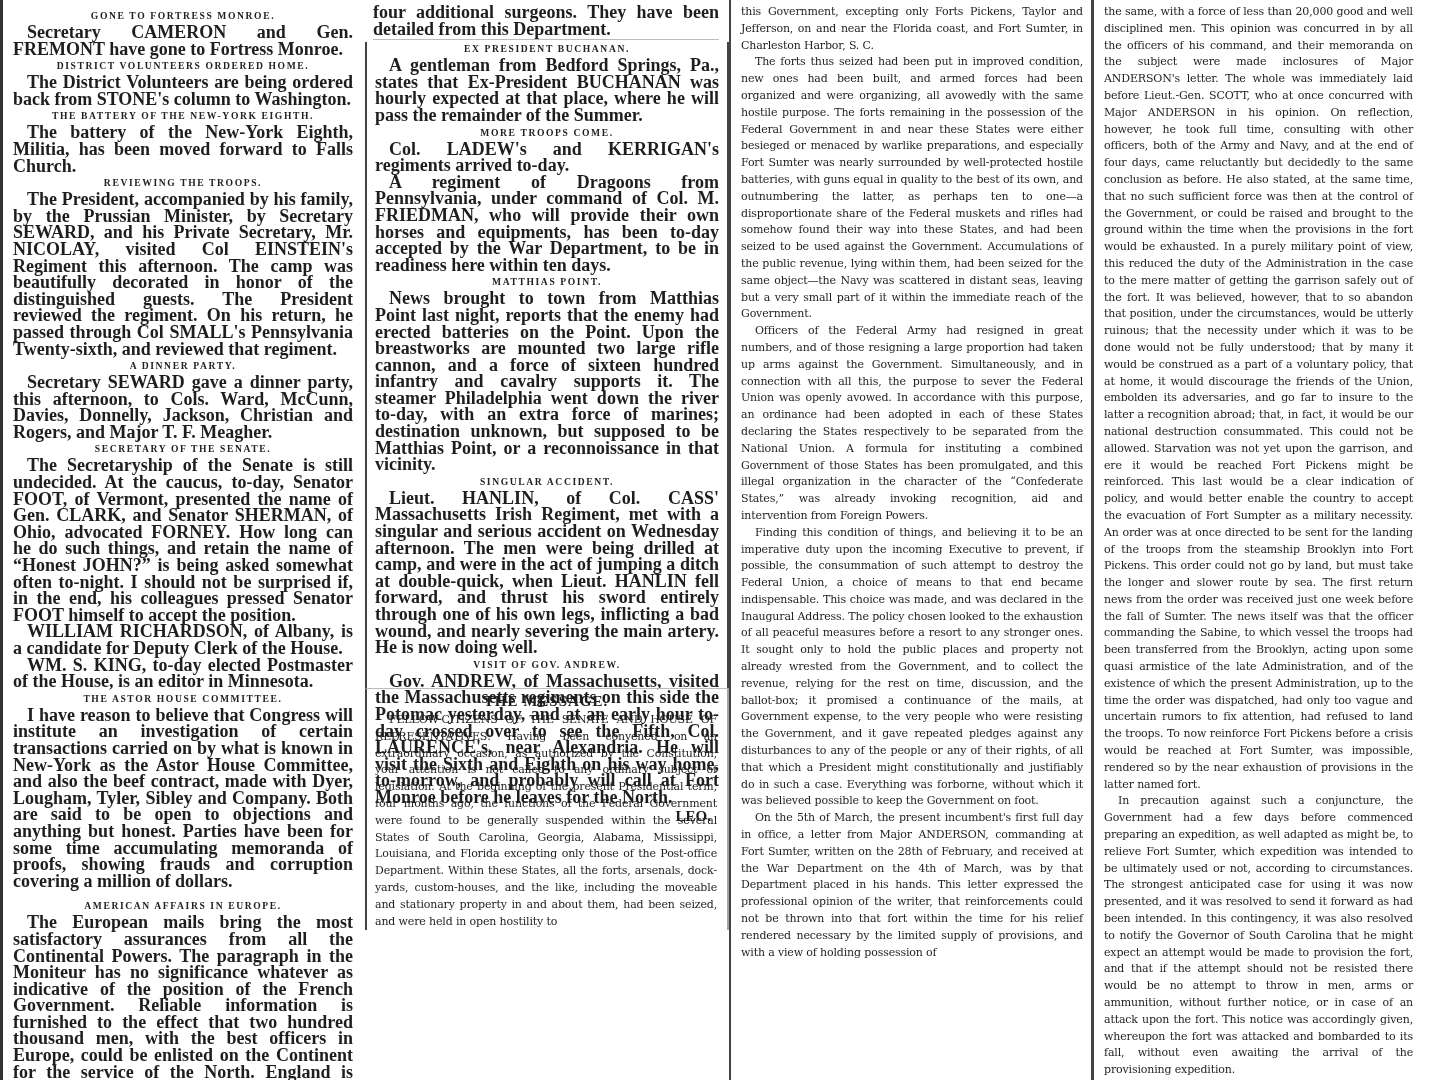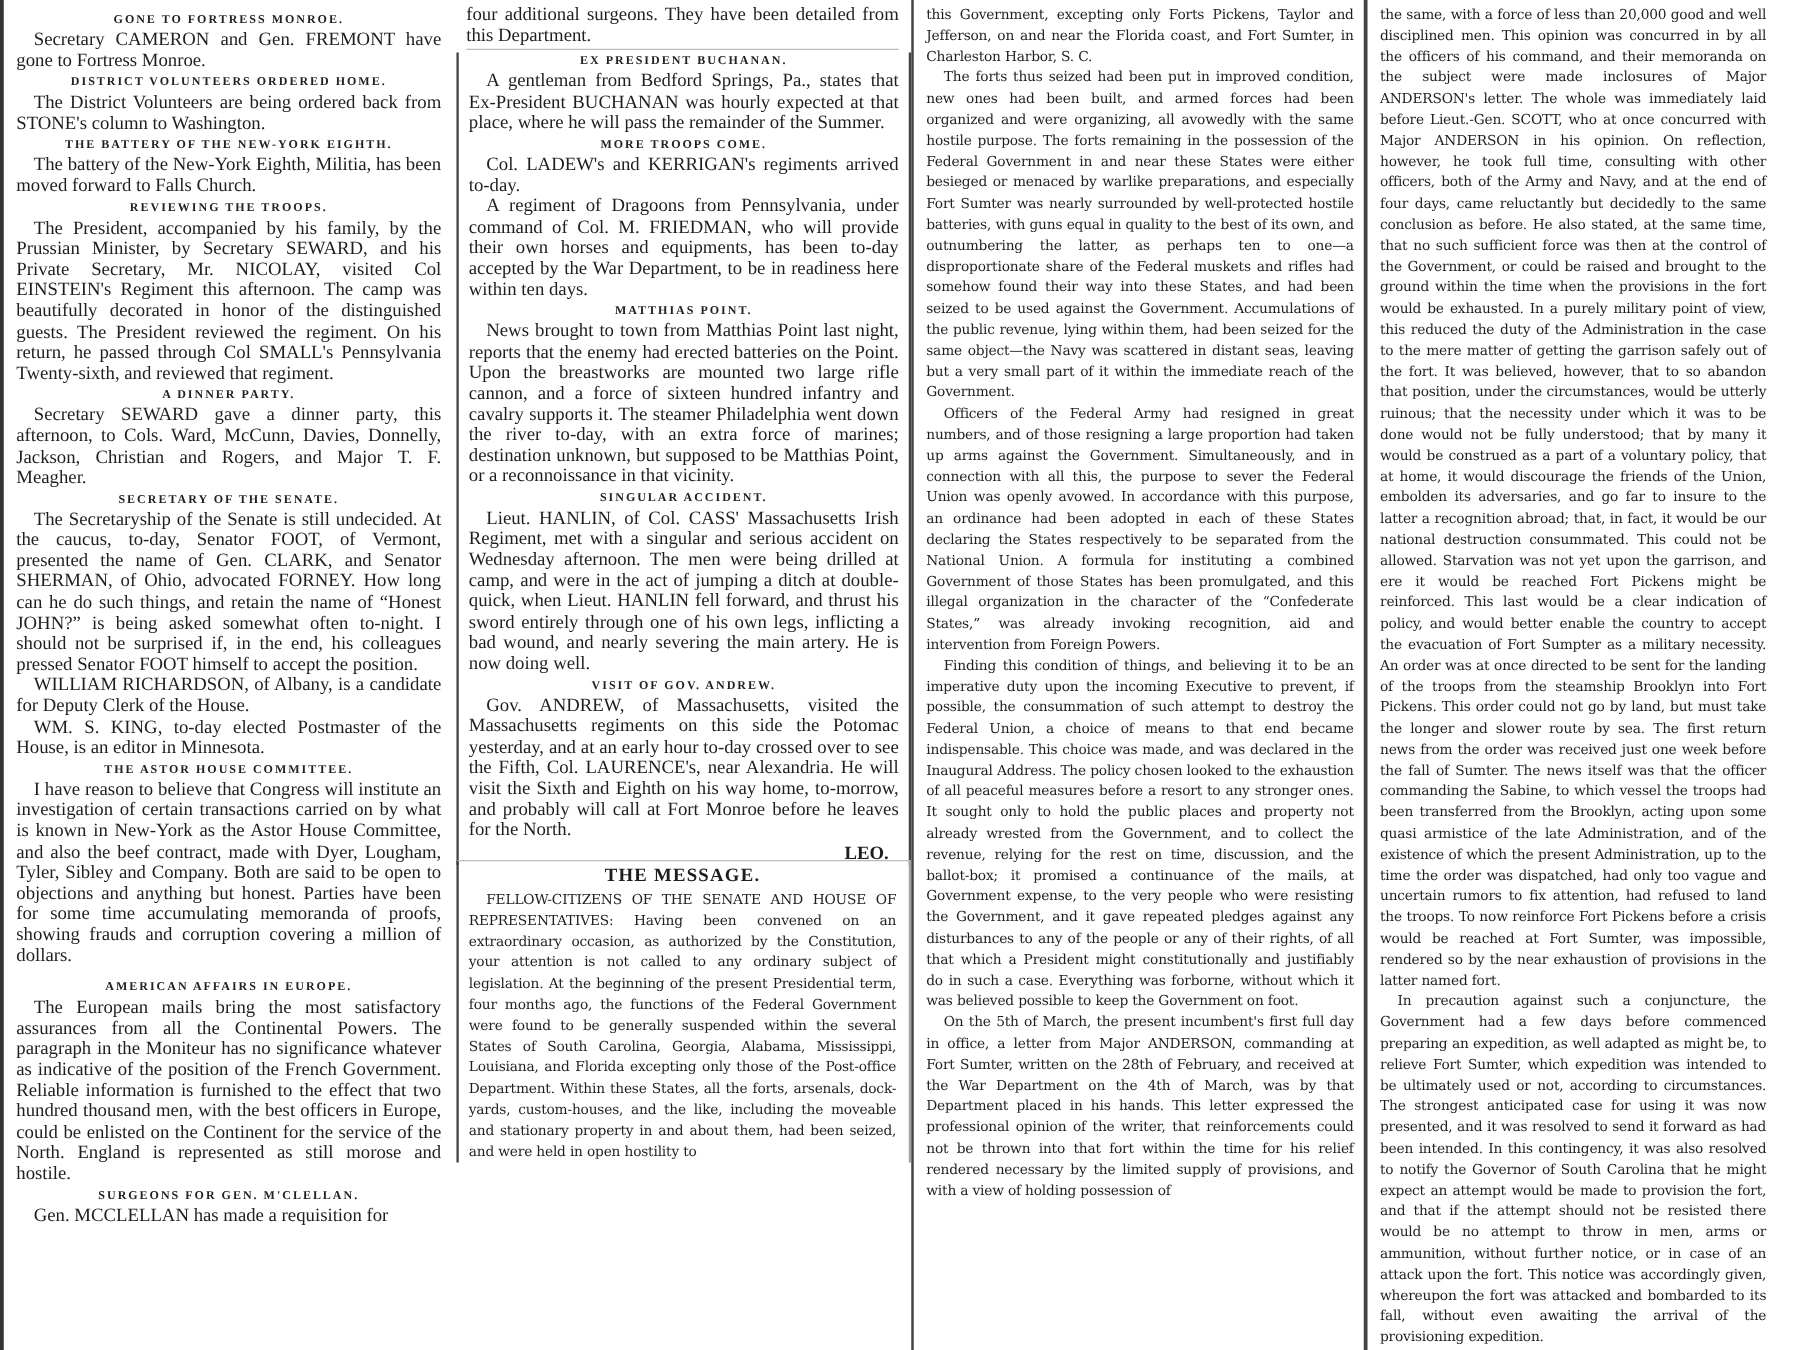--- a/index.html
+++ b/index.html
@@ -5,22 +5,22 @@
   html,body{margin:0;padding:0;}
   body{width:1453px;height:1080px;background:#ffffff;overflow:hidden;position:relative;
        font-family:"DejaVu Serif","Liberation Serif",serif;color:#1e1e1e;}
   .col{position:absolute;top:0;box-sizing:border-box;overflow:hidden;}
   .c1{left:0;width:365px;height:1080px;padding:7px 12px 0 10px;border-left:3px solid #333;}
   .c2{left:365px;width:364px;height:1080px;padding:4px 10px 0 8px;}
   .c3{left:729px;width:362px;height:1080px;padding:4px 8px 0 10px;border-left:2px solid #444;}
   .c4{left:1091px;width:328px;height:1080px;padding:4px 6px 0 10px;border-left:3px solid #444;}
   .hd{text-align:center;font-family:"Liberation Serif",serif;font-weight:bold;font-size:9.6px;
       letter-spacing:1.6px;margin:2px 0 1px 0;line-height:14px;color:#222;}
-  .p{font-size:15px;line-height:16.6px;text-align:justify;text-indent:14px;margin:0;
-     font-family:"Liberation Serif",serif;font-weight:normal;}
+  .p{font-size:18px;line-height:16.6px;text-align:justify;text-indent:14px;margin:0;
+     font-family:"Liberation Serif",serif;font-weight:bold;}
   .c3 .p,.c4 .p,.msg .p{font-weight:normal;font-family:"DejaVu Serif",serif;font-size:11px;line-height:16.8px;letter-spacing:-0.15px;}
   .sig{text-align:right;font-size:15px;font-weight:bold;font-family:"Liberation Serif",serif;margin:2px 8px 0 0;}
   .bighd{text-align:center;font-family:"Liberation Serif",serif;font-size:15px;letter-spacing:1px;font-weight:bold;margin:4px 0 2px 0;}
   .msg{position:absolute;left:0;right:0;top:688px;padding:0 10px 0 8px;border-left:2px solid #444;border-right:2px solid #a3a3a3;border-top:1px solid #bbb;}
   .top2{border-bottom:1px solid #bbb;padding-bottom:2px;margin-bottom:2px;}
   .c2body{border-left:2px solid #444;border-right:2px solid #444;padding:0 8px;margin:0 -10px 0 -8px;}
 </style>
 </head>
 <body>
 

